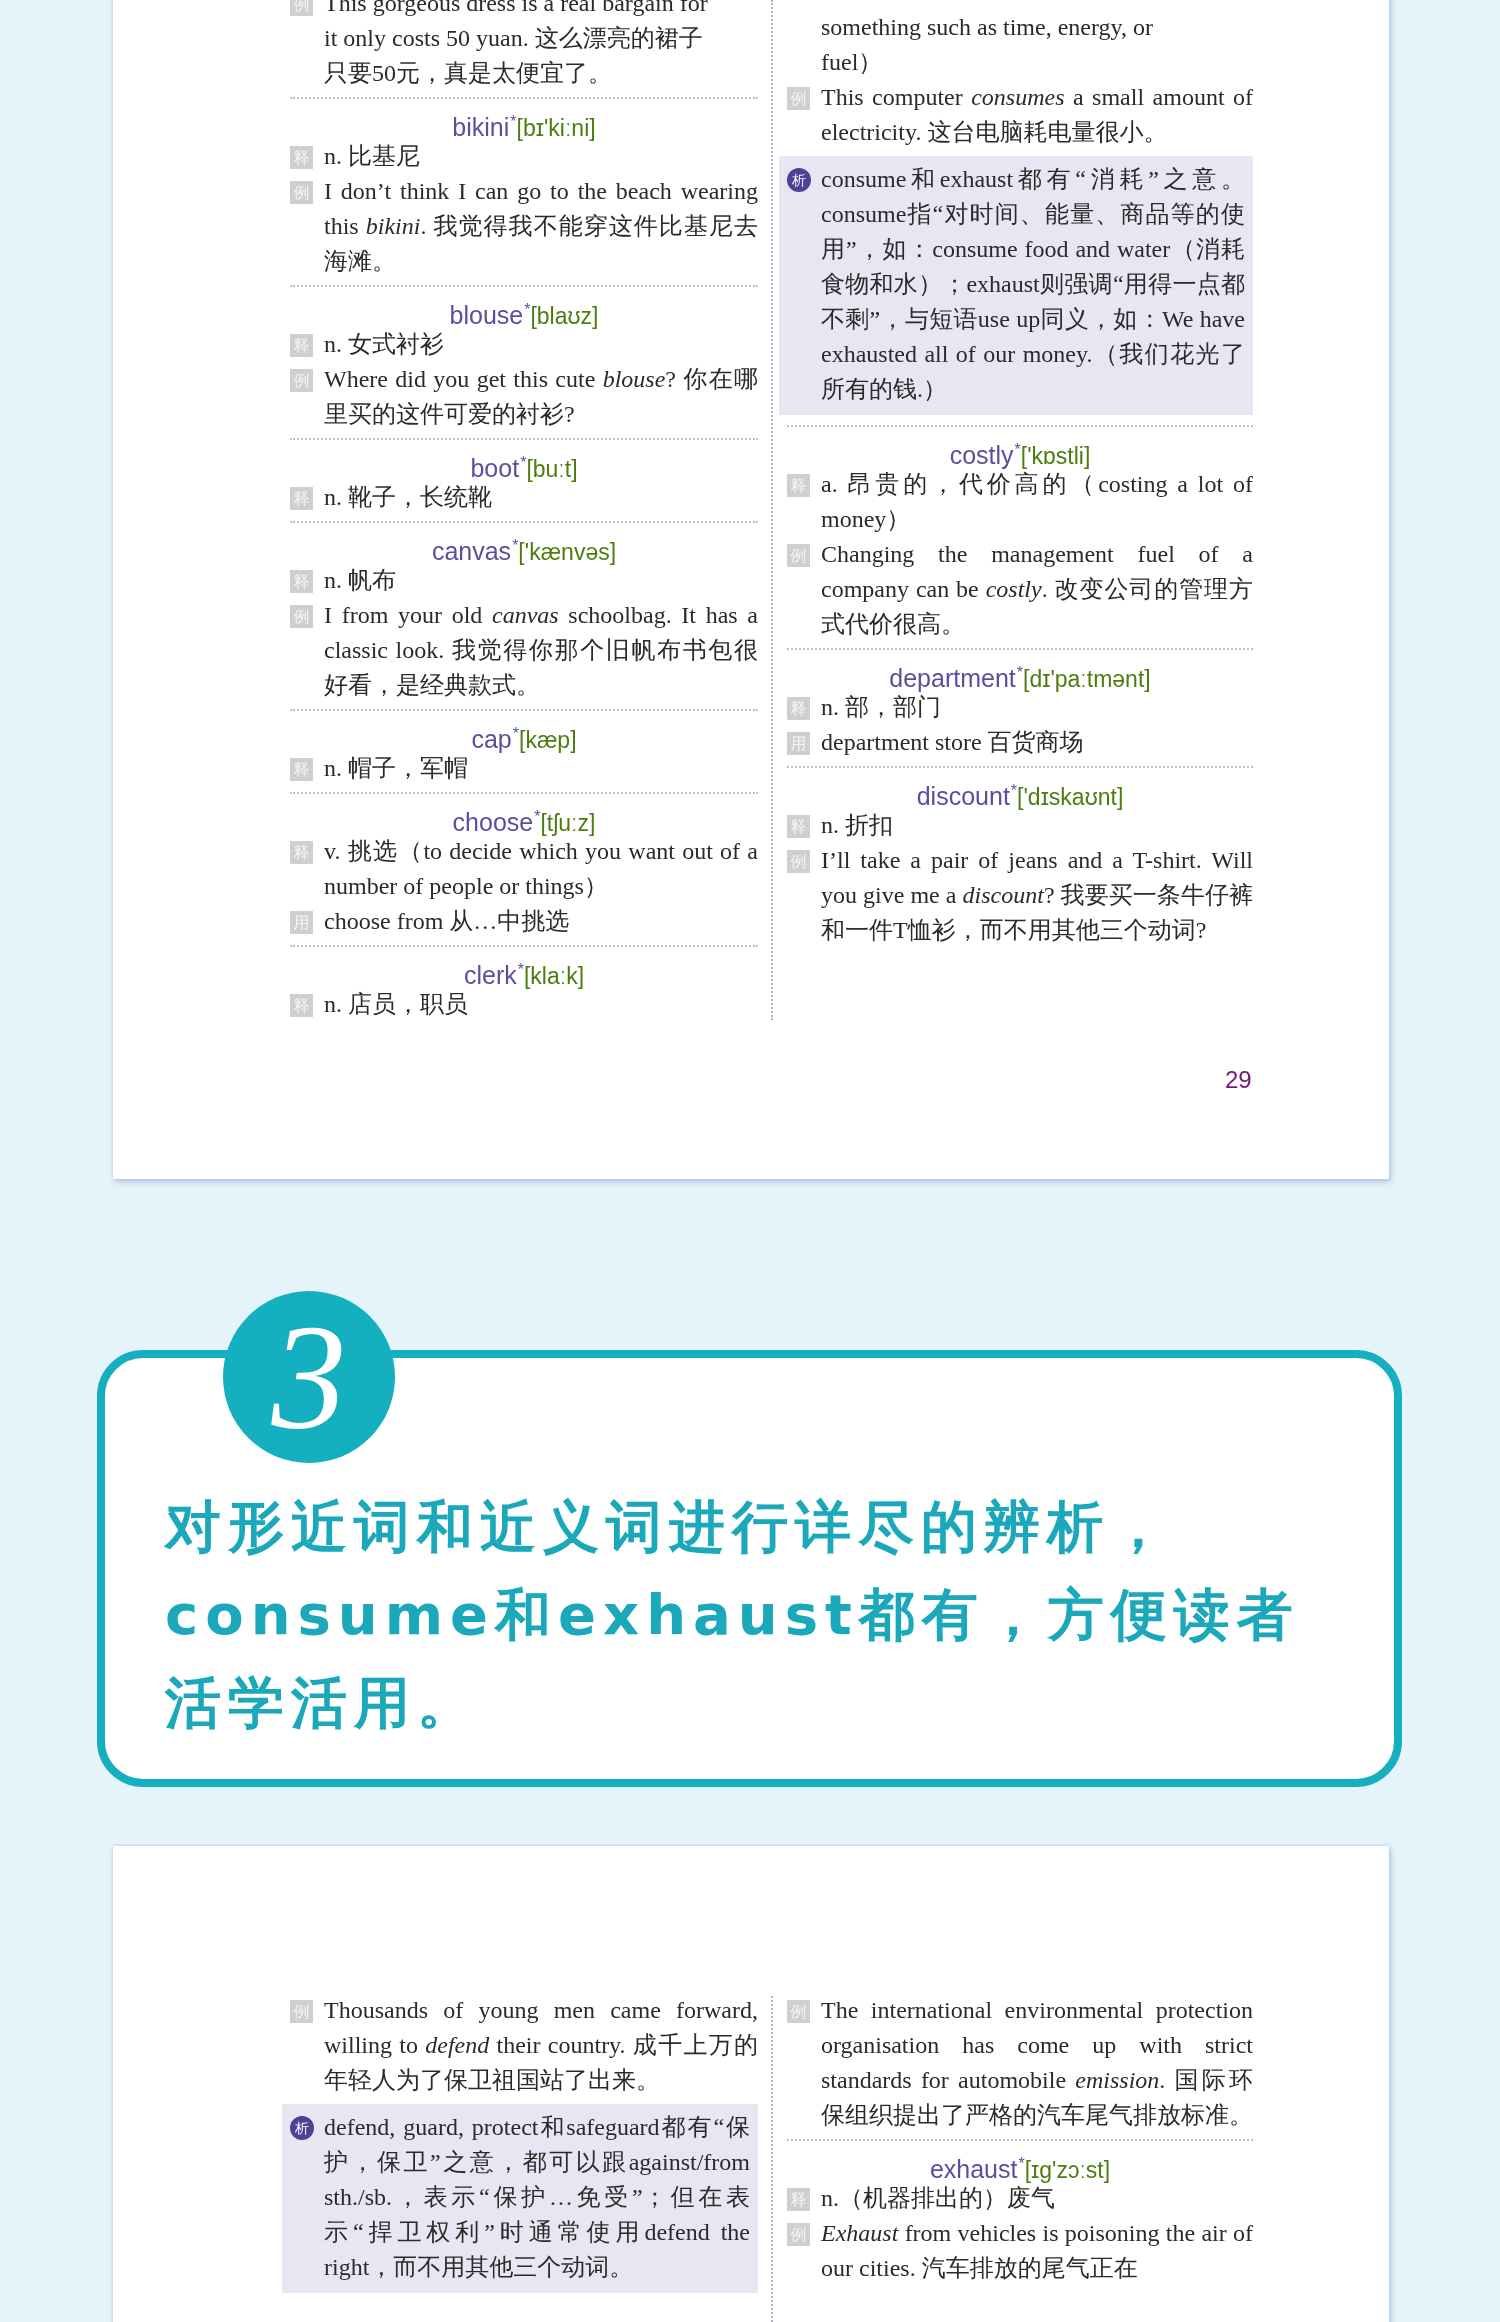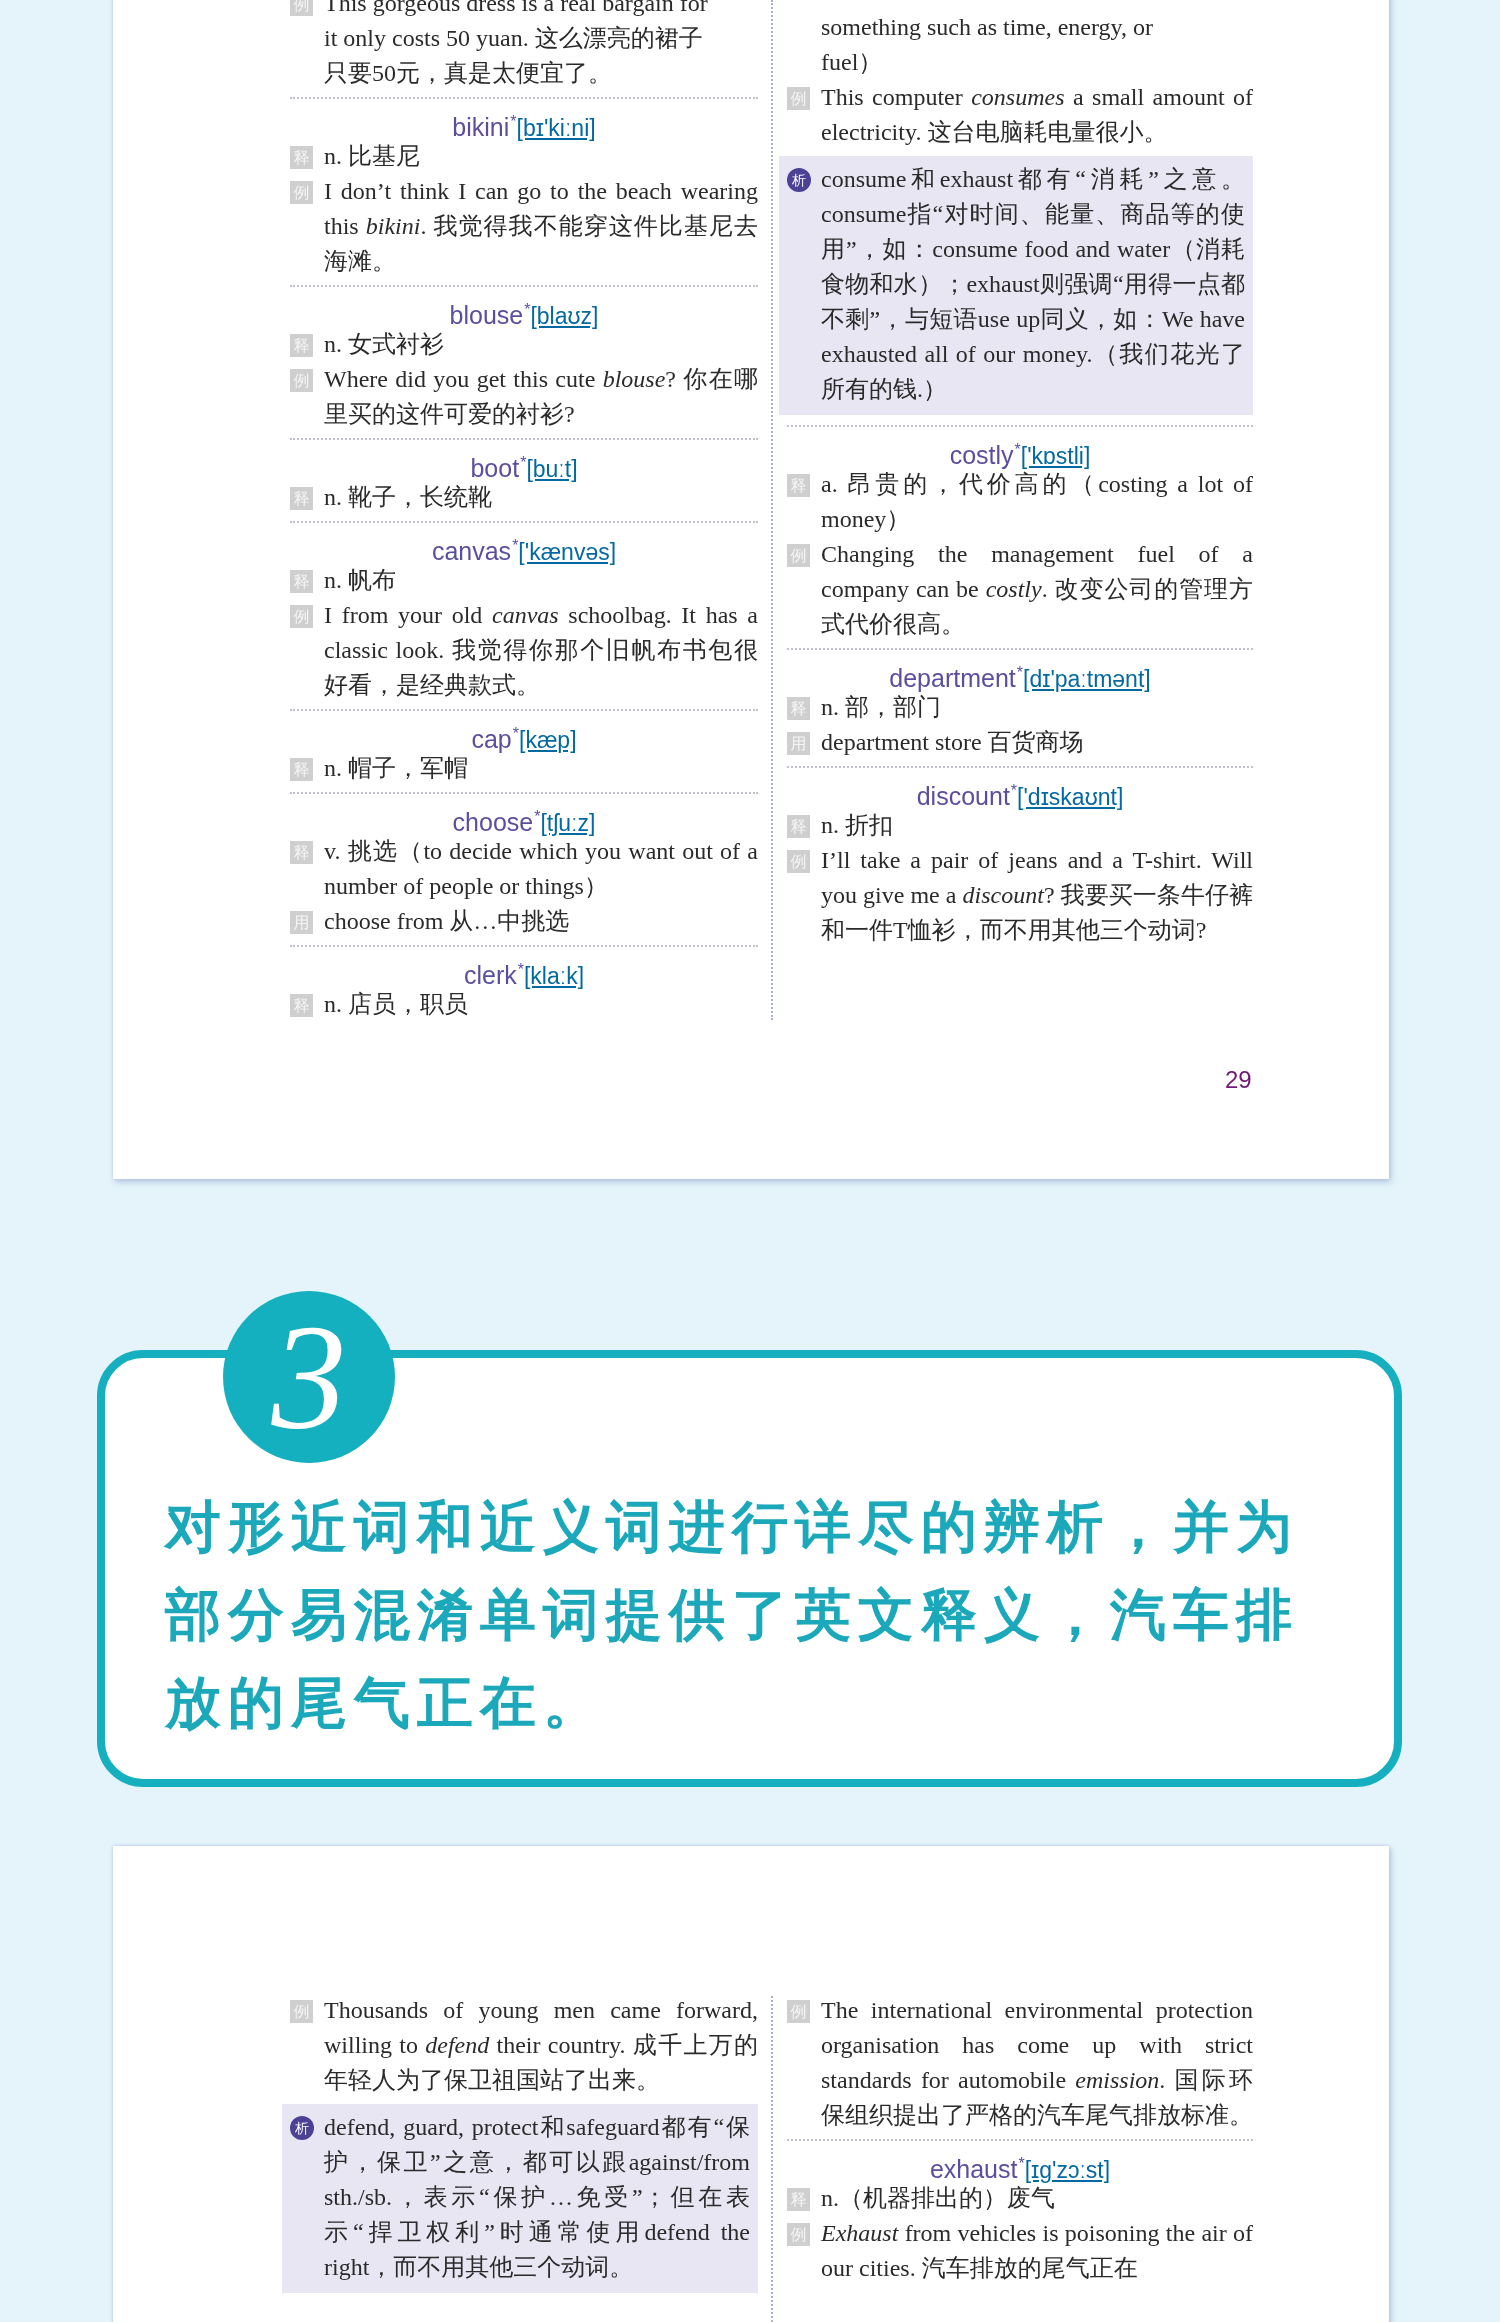--- a/index.html
+++ b/index.html
@@ -22,21 +22,21 @@
   .divider {
     position:absolute; left:658px; width:0;
     border-left:2px dotted #a9b2cc;
   }
 
   .entry { position:relative; }
   .sep { border-top:2px dotted #bfc1cc; margin:6px 0 6px 0; height:0; }
   .head { display:flex; justify-content:center; align-items:baseline; height:34px; line-height:34px; }
   .hw { font-family:"Liberation Sans","DejaVu Sans",sans-serif; font-size:25px; color:#5a4f9e; }
   .hw sup { font-size:16px; color:#5a4f9e; margin-left:1px; }
-  .ipa { font-family:"Liberation Sans","DejaVu Sans",sans-serif; font-size:23px; color:#0369a1;text-decoration:underline; }
+  .ipa { font-family:"Liberation Sans","DejaVu Sans",sans-serif; font-size:23px; color:#4d7c0f; }
   .line { position:relative; padding-left:34px; font-size:24px; line-height:35px; text-align:justify; }
   .tag {
     position:absolute; left:0; top:7px; width:23px; height:23px;
     background:#cfcfcf; color:#f5f5f5; font-size:16px; line-height:23px; text-align:center;
     font-family:"DejaVu Sans",sans-serif;
   }
   .line i { font-style:italic; }
 
   .note {
     background:#e8e6f2; padding:6px 8px 8px 8px; margin:6px 0 10px -8px;
@@ -188,21 +188,21 @@
       </div>
     <div class="line"><span class="tag">释</span><span>n. 折扣</span></div>
     <div class="line"><span class="tag">例</span><span>I’ll take a pair of jeans and a T-shirt. Will you give me a </span><i>discount</i><span>? 我要买一条牛仔裤和一件T恤衫，而不用其他三个动词?</span></div>
   </div>
 </div>
 
 <div class="pagenum">29</div>
 
 <div class="banner"></div>
 <div class="num-circle">3</div>
-<div class="banner-text">对形近词和近义词进行详尽的辨析，并为部分易混淆单词提供了英文释义，汽车排放的尾气正在。</div>
+<div class="banner-text">对形近词和近义词进行详尽的辨析，consume和exhaust都有，方便读者活学活用。</div>
 
 <div class="page page2"></div>
 <div class="divider" style="top:1996px; height:330px; left:771px;"></div>
 
 <div class="col col-left" style="left:290px; top:1993px; width:468px;">
   <div class="line"><span class="tag">例</span><span>Thousands of young men came forward, willing to </span><i>defend</i><span> their country. 成千上万的年轻人为了保卫祖国站了出来。</span></div>
   <div class="note">
     <div class="line"><span class="badge">析</span><span>defend, guard, protect和safeguard都有“保护，保卫”之意，都可以跟against/from sth./sb.，表示“保护…免受”；但在表示“捍卫权利”时通常使用defend the right，而不用其他三个动词。</span></div>
   </div>
 </div>

